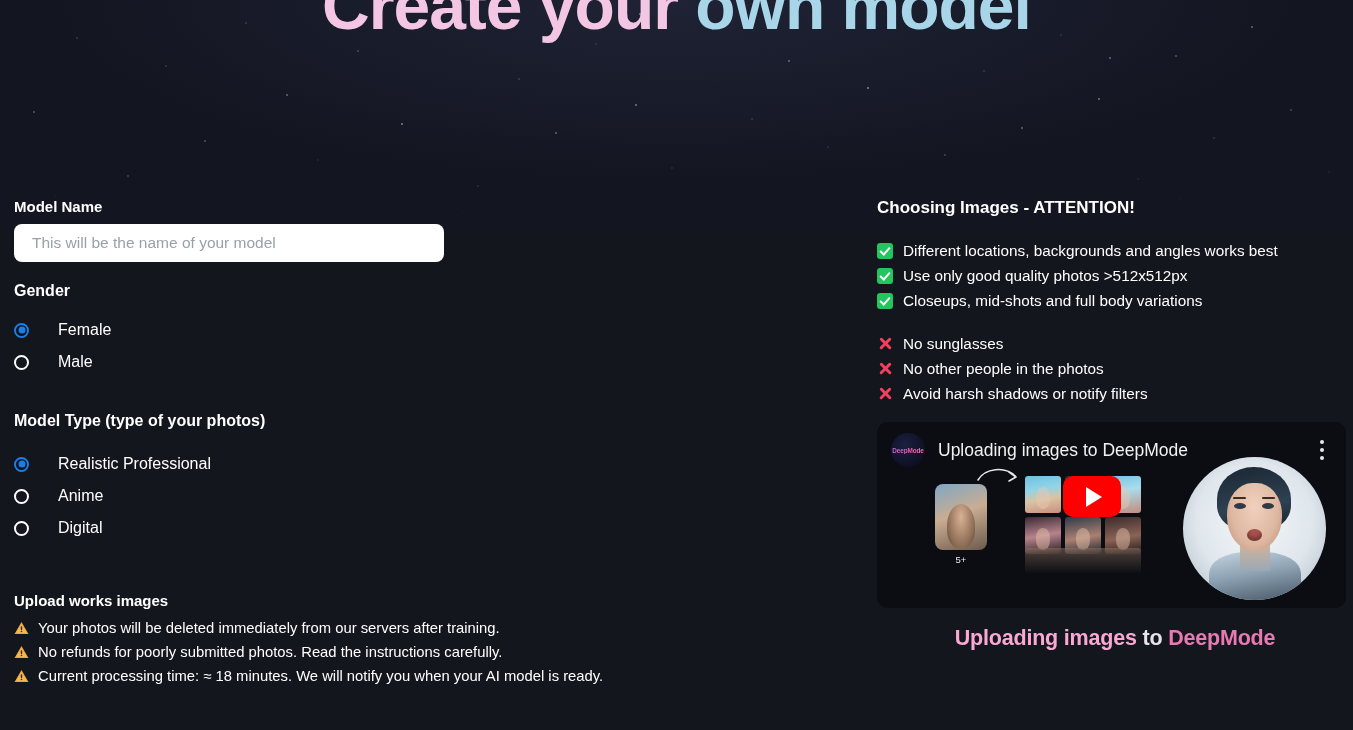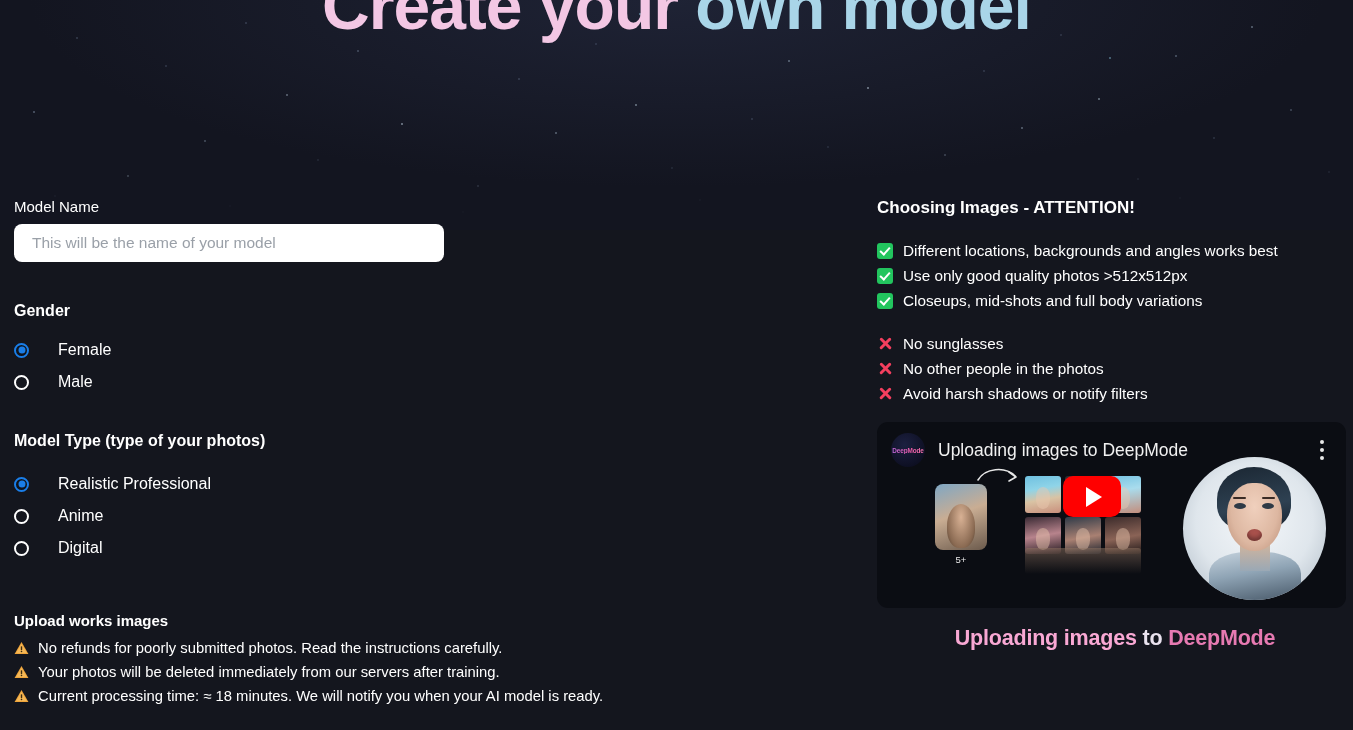--- a/index.html
+++ b/index.html
@@ -107,21 +107,21 @@
   .left-col {
     position: absolute;
     left: 14px;
     top: 198px;
     width: 840px;
     z-index: 2;
   }
   .field-label {
     color: #ffffff;
     font-size: 15px;
-    font-weight: 400;
+    font-weight: 700;
     margin-bottom: 9px;
   }
   .name-input {
     display: block;
     width: 430px;
     height: 38px;
     background: #ffffff;
     border: none;
     border-radius: 8px;
     padding: 0 18px;
@@ -129,21 +129,21 @@
     font-size: 15.5px;
     color: #222;
     outline: none;
   }
   .name-input::placeholder { color: #9aa0a8; }
 
   .section-head {
     color: #ffffff;
     font-size: 16px;
     font-weight: 700;
-    margin-top: 40px;
+    margin-top: 20px;
     margin-bottom: 14px;
   }
   .section-head.type { margin-top: 34px; margin-bottom: 18px; }
 
   .radio-row {
     display: flex;
     align-items: center;
     height: 32px;
     gap: 29px;
     cursor: pointer;
@@ -532,31 +532,31 @@
     <div class="upload-block">
       <div class="upload-head">Upload works images</div>
 
       <div class="warn-row">
         <svg class="warn-icon" viewBox="0 0 16 14">
           <path d="M8 0.6 L15.4 13.4 H0.6 Z" fill="#f0a53a"></path>
           <path d="M8 2.6 L13.7 12.4 H2.3 Z" fill="#f5b857"></path>
           <rect x="7.25" y="5" width="1.5" height="4.4" rx="0.7" fill="#3a2a10"></rect>
           <circle cx="8" cy="10.8" r="0.85" fill="#3a2a10"></circle>
         </svg>
-        <span class="warn-text">No refunds for poorly submitted photos. Read the instructions carefully.</span>
+        <span class="warn-text">Your photos will be deleted immediately from our servers after training.</span>
       </div>
 
       <div class="warn-row">
         <svg class="warn-icon" viewBox="0 0 16 14">
           <path d="M8 0.6 L15.4 13.4 H0.6 Z" fill="#f0a53a"></path>
           <path d="M8 2.6 L13.7 12.4 H2.3 Z" fill="#f5b857"></path>
           <rect x="7.25" y="5" width="1.5" height="4.4" rx="0.7" fill="#3a2a10"></rect>
           <circle cx="8" cy="10.8" r="0.85" fill="#3a2a10"></circle>
         </svg>
-        <span class="warn-text">Your photos will be deleted immediately from our servers after training.</span>
+        <span class="warn-text">No refunds for poorly submitted photos. Read the instructions carefully.</span>
       </div>
 
       <div class="warn-row">
         <svg class="warn-icon" viewBox="0 0 16 14">
           <path d="M8 0.6 L15.4 13.4 H0.6 Z" fill="#f0a53a"></path>
           <path d="M8 2.6 L13.7 12.4 H2.3 Z" fill="#f5b857"></path>
           <rect x="7.25" y="5" width="1.5" height="4.4" rx="0.7" fill="#3a2a10"></rect>
           <circle cx="8" cy="10.8" r="0.85" fill="#3a2a10"></circle>
         </svg>
         <span class="warn-text">Current processing time: ≈ 18 minutes. We will notify you when your AI model is ready.</span>

